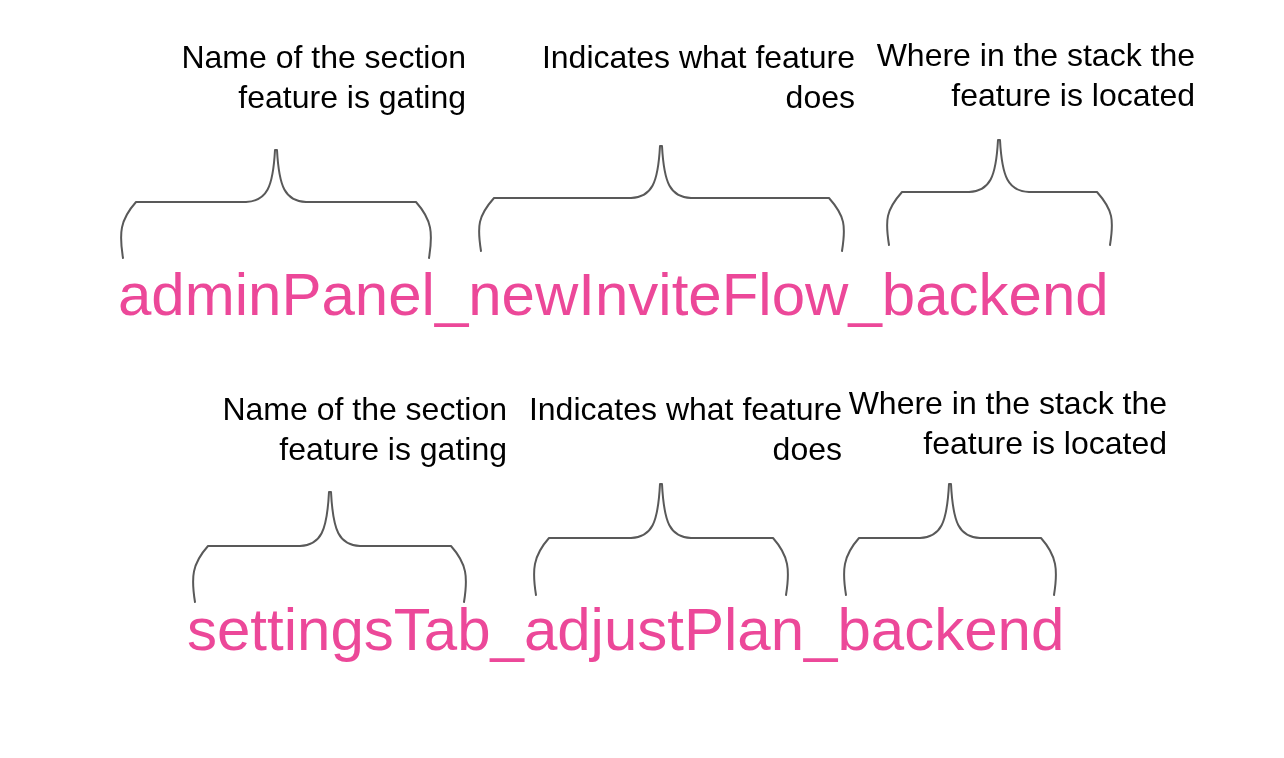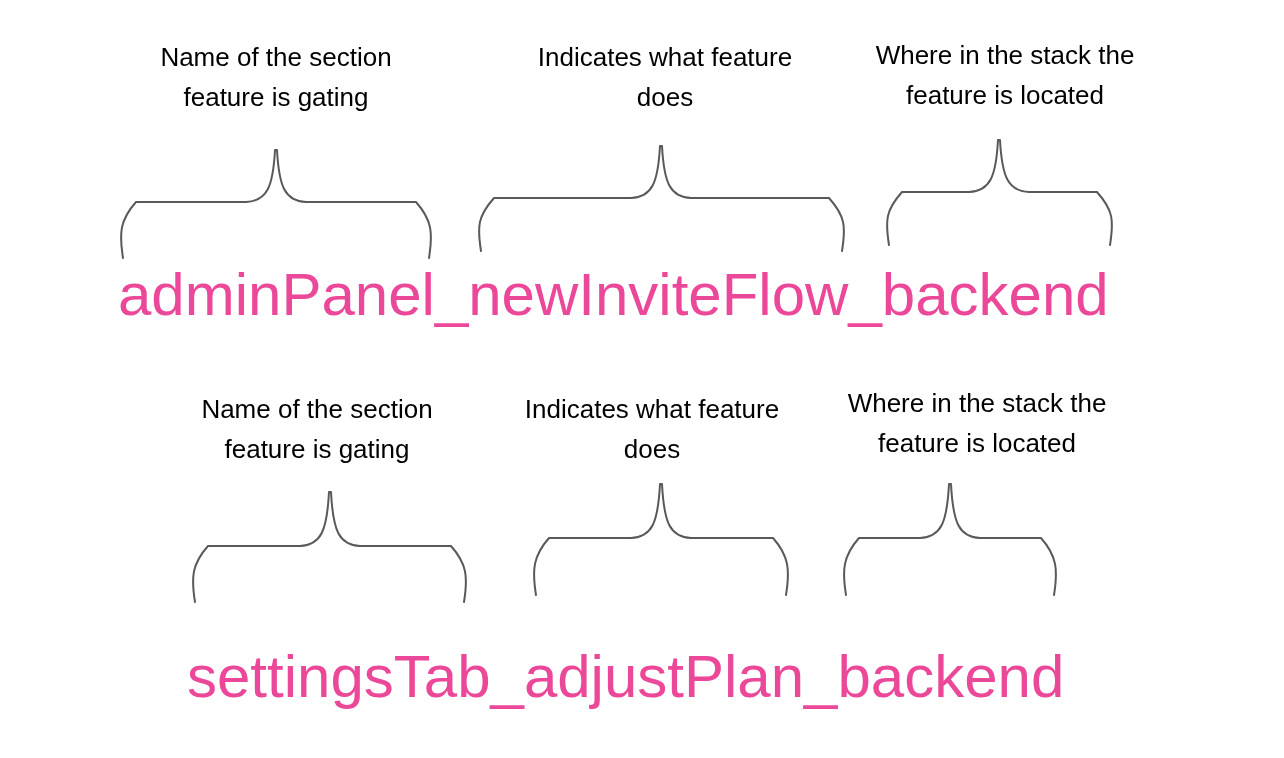--- a/index.html
+++ b/index.html
@@ -27,22 +27,22 @@
   .brace {
     fill: none;
     stroke: #595959;
     stroke-width: 2;
     stroke-linecap: round;
     stroke-linejoin: round;
   }
   .annotation {
     position: absolute;
     width: 380px;
-    text-align: center;
-    font-size: 26px;
+    text-align: right;
+    font-size: 32px;
     line-height: 40px;
     color: #000000;
   }
   .flag-name {
     position: absolute;
     font-size: 60px;
     line-height: 60px;
     white-space: nowrap;
     color: #ec4899;
   }
@@ -83,15 +83,15 @@
   </div>
   <div class="annotation" style="left:462px; top:389px;">
     <div>Indicates what feature</div>
     <div>does</div>
   </div>
   <div class="annotation" style="left:787px; top:383px;">
     <div>Where in the stack the</div>
     <div>feature is located</div>
   </div>
 
-  <div class="flag-name" style="left:187px; top:647px;">settingsTab_adjustPlan_backend</div>
+  <div class="flag-name" style="left:187px; top:600px;">settingsTab_adjustPlan_backend</div>
 
 </div>
 
 </body></html>

